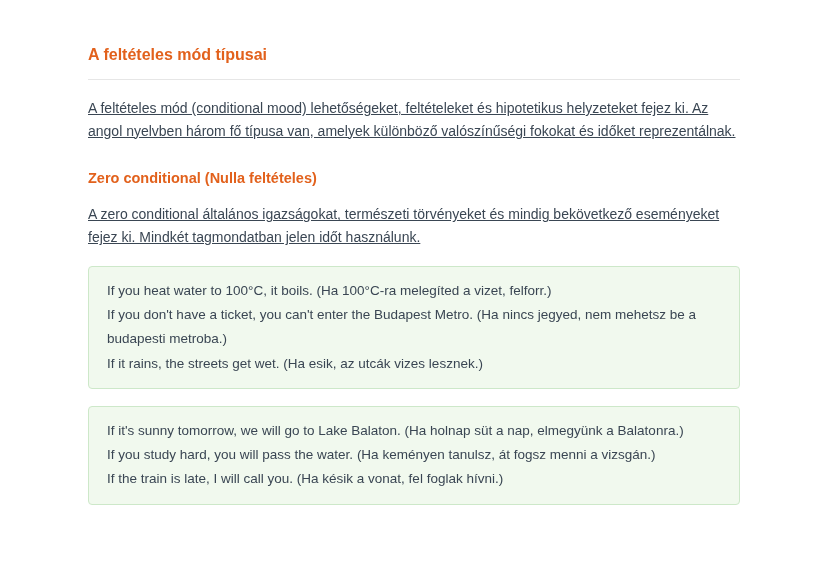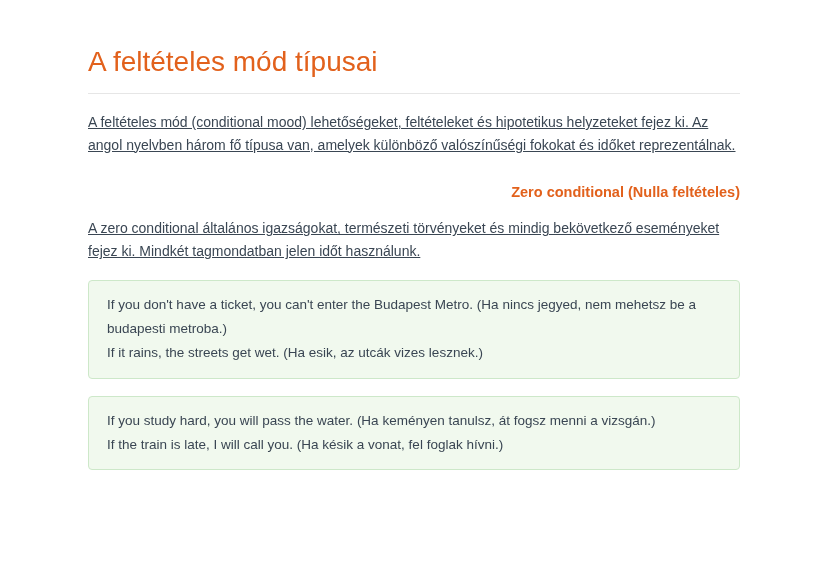--- a/index.html
+++ b/index.html
@@ -11,40 +11,39 @@
     overflow: hidden;
     font-family: "Liberation Sans", sans-serif;
   }
   .page {
     width: 652px;
     margin-left: 88px;
     padding-top: 46px;
     color: var(--text, #3a4653);
   }
   h1.page-title {
-    font-size: 28px;
-    font-weight: normal;
+    font-size: 16px;
+    font-weight: bold;
     color: var(--accent, #e2611c);
     margin: 0 0 0 0;
     padding-bottom: 15px;
     border-bottom: 1px solid var(--divider, #e6e6e6);
   }
   p.body-text {
     font-size: 14px;
     line-height: 1.62;
     margin: 17px 0 0 0;
     color: var(--text, #3a4653);
     text-decoration: underline;
   }
   h2.section-heading {
     font-size: 14.5px;
     font-weight: bold;
     color: var(--accent, #e2611c);
     margin: 28px 0 0 0;
-    text-align: right;
   }
   .example-box {
     margin-top: 17px;
     background: var(--example-bg, #f1f9ee);
     border: 1px solid var(--example-border, #cde8c9);
     border-radius: 4px;
     padding: 12px 18px;
   }
   .example-line {
     font-size: 13.5px;
@@ -58,25 +57,27 @@
 <div class="page">
 
   <h1 class="page-title">A feltételes mód típusai</h1>
 
   <p class="body-text">A feltételes mód (conditional mood) lehetőségeket, feltételeket és hipotetikus helyzeteket fejez ki. Az angol nyelvben három fő típusa van, amelyek különböző valószínűségi fokokat és időket reprezentálnak.</p>
 
   <section>
     <h2 class="section-heading">Zero conditional (Nulla feltételes)</h2>
     <p class="body-text">A zero conditional általános igazságokat, természeti törvényeket és mindig bekövetkező eseményeket fejez ki. Mindkét tagmondatban jelen időt használunk.</p>
     <div class="example-box">
+      <div class="example-line">If you heat water to 100°C, it boils. (Ha 100°C-ra melegíted a vizet, felforr.)</div>
       <div class="example-line">If you don't have a ticket, you can't enter the Budapest Metro. (Ha nincs jegyed, nem mehetsz be a budapesti metroba.)</div>
       <div class="example-line">If it rains, the streets get wet. (Ha esik, az utcák vizes lesznek.)</div>
     </div>
   </section>
 
   <section>
     <div class="example-box">
+      <div class="example-line">If it's sunny tomorrow, we will go to Lake Balaton. (Ha holnap süt a nap, elmegyünk a Balatonra.)</div>
       <div class="example-line">If you study hard, you will pass the water. (Ha keményen tanulsz, át fogsz menni a vizsgán.)</div>
       <div class="example-line">If the train is late, I will call you. (Ha késik a vonat, fel foglak hívni.)</div>
     </div>
   </section>
 
 </div>
 
 </body></html>

